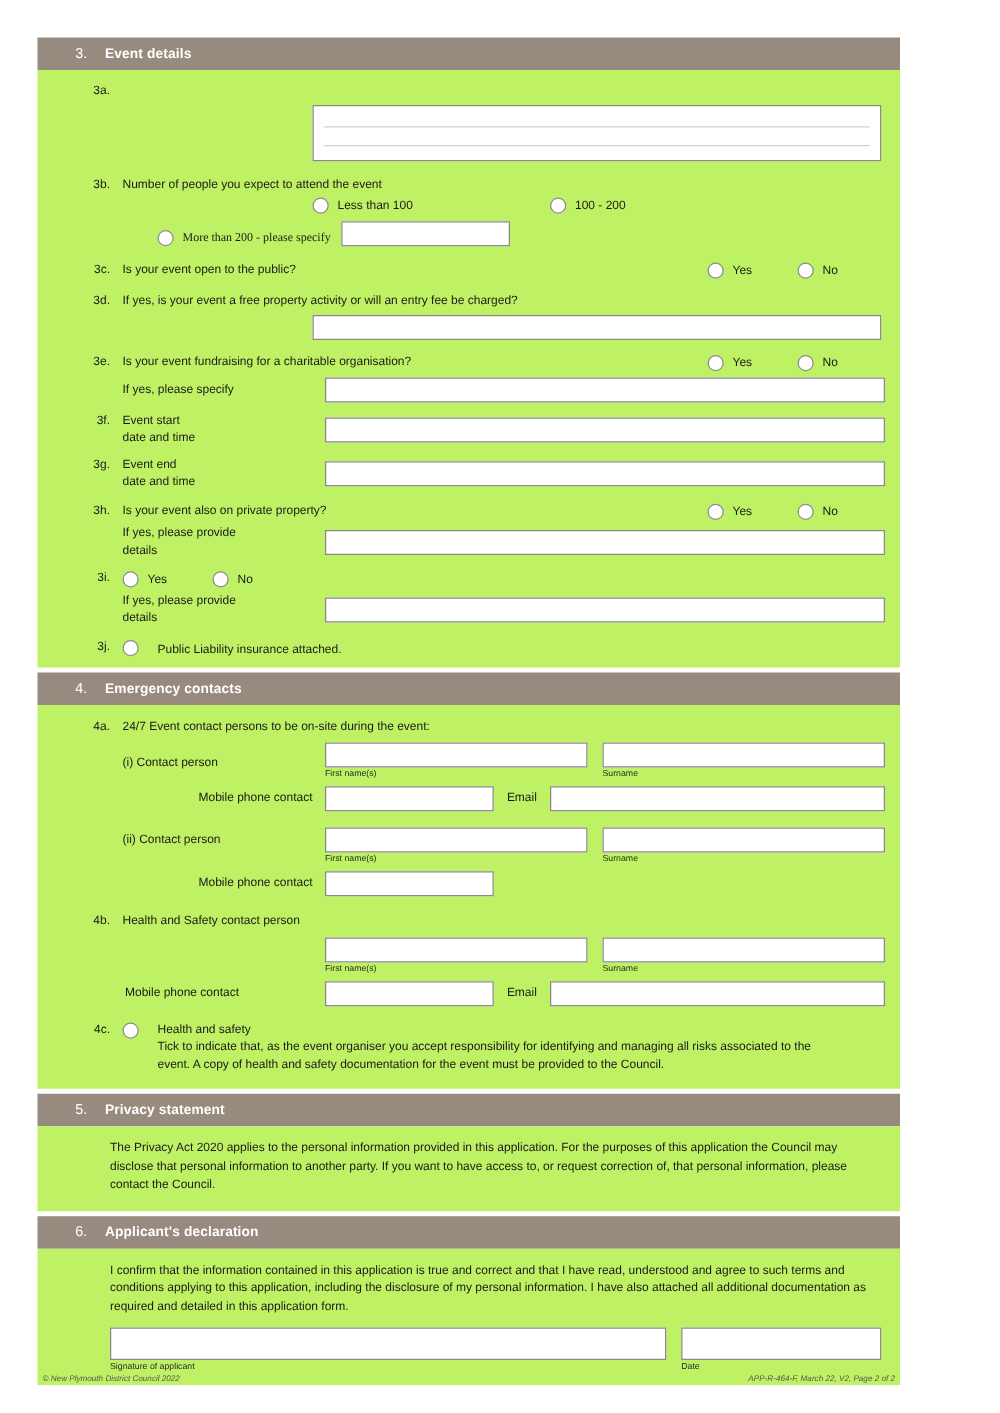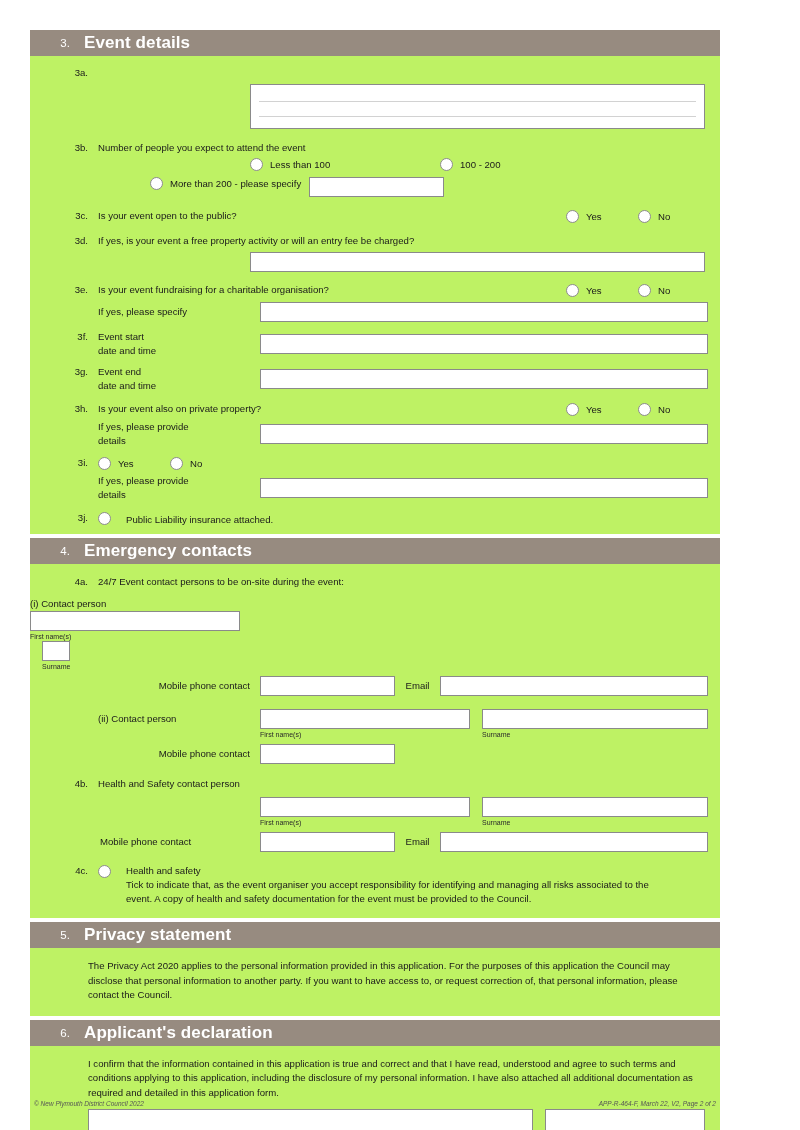--- a/index.html
+++ b/index.html
@@ -35,21 +35,21 @@
     letter-spacing: .1px;
   }
   .sec-head .num {
     width: 40px;
     text-align: right;
     padding-right: 14px;
     font-size: 11.5px;
   }
   .sec-head .ttl {
     font-weight: bold;
-    font-size: 17px;
+    font-size: 11px;
   }
 
   
   .sec-body {
     background: #bef264;
     padding: 0;
     position: relative;
   }
   .gap { height: 4px; background: #ffffff; }
 
@@ -171,21 +171,21 @@
     <div style="padding-left:220px; display:flex; align-items:center; margin-bottom:6px;">
       <div class="ropt" style="width:190px;">
         <span class="radio"></span>
         <span>Less than 100</span>
       </div>
       <div class="ropt">
         <span class="radio"></span>
         <span>100 - 200</span>
       </div>
     </div>
-    <div style="padding-left:120px; display:flex; align-items:flex-start; margin-bottom:12px;">
+    <div style="padding-left:96px; display:flex; align-items:flex-end; margin-bottom:12px;font-family:Liberation Serif, serif;">
       <div class="ropt">
         <span class="radio"></span>
         <span>More than 200 - please specify</span>
       </div>
       <div class="field" style="width:135px; margin-left:8px;"></div>
     </div>
 
     <div class="row" style="align-items:center; margin-bottom:11px;">
       <div class="idx">3c.</div>
       <div class="qtext" style="flex:1;">Is your event open to the public?</div>
@@ -301,21 +301,21 @@
     <span class="ttl">Emergency contacts</span>
   </div>
 
   <div class="sec-body" style="padding:11px 0 12px 0;">
 
     <div class="row" style="margin-bottom:5px;">
       <div class="idx">4a.</div>
       <div class="qtext">24/7 Event contact persons to be on-site during the event:</div>
     </div>
 
-    <div class="row" style="align-items:flex-start;flex-direction:column;">
+    <div class="row" style="align-items:center;">
       <div class="idx"></div>
       <div class="qtext" style="width:162px; padding-top:3px;">(i)  Contact person</div>
       <div style="width:210px;">
         <div class="field"></div>
         <div class="smalllbl">First name(s)</div>
       </div>
       <div style="flex:1; margin-left:12px;">
         <div class="field"></div>
         <div class="smalllbl">Surname</div>
       </div>

